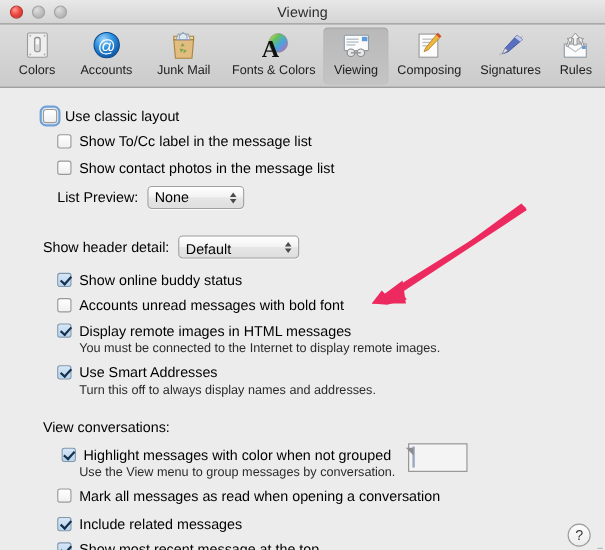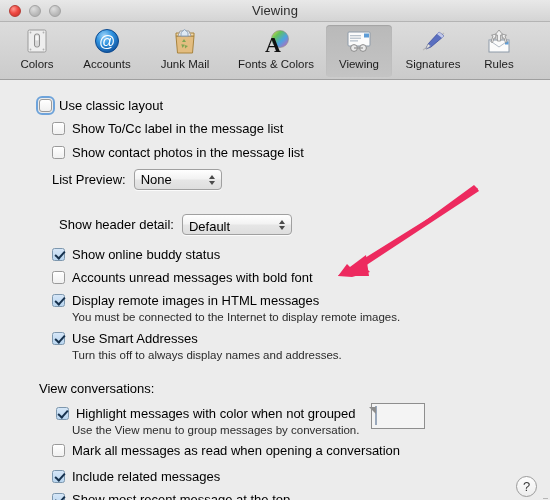--- a/index.html
+++ b/index.html
@@ -277,20 +277,35 @@
             <rect x="7" y="12.2" width="8" height="1.3"></rect>
           </g>
           <circle cx="11" cy="20" r="3.4" fill="#e9e9e9" stroke="#8a8a8a"></circle>
           <circle cx="20" cy="20" r="3.4" fill="#e9e9e9" stroke="#8a8a8a"></circle>
           <rect x="11" y="19.3" width="9" height="1.4" fill="#9a9a9a"></rect>
         </svg>
       </span>
       <span class="tb-label">Viewing</span>
     </div>
 
+    <div class="tb-item wide2">
+      <span class="tb-icon">
+        <svg width="32" height="28" viewBox="0 0 32 28">
+          <rect x="7" y="3" width="17" height="21" fill="#fcfcfc" stroke="#9a9a9a"></rect>
+          <g fill="#bfbfbf">
+            <rect x="10" y="7" width="10" height="1.2"></rect>
+            <rect x="10" y="10" width="10" height="1.2"></rect>
+            <rect x="10" y="13" width="7" height="1.2"></rect>
+          </g>
+          <path d="M24 2 L27 5 L15 17.5 L11.5 19 L13 15.5 Z" fill="#f0b63c" stroke="#a97c1e" stroke-width="0.7"></path>
+          <path d="M24 2 L27 5 L25.5 6.5 L22.5 3.5 Z" fill="#d64b3a"></path>
+        </svg>
+      </span>
+      <span class="tb-label">Composing</span>
+    </div>
 
     <div class="tb-item wide2">
       <span class="tb-icon">
         <svg width="32" height="28" viewBox="0 0 32 28">
           <path d="M6 22 C12 18, 18 14, 27 5" stroke="#b9b9b9" stroke-width="1.2" fill="none"></path>
           <path d="M22 4 L27 8 L14 19 L9 21 L11 16 Z" fill="#5a6fc0" stroke="#37479a" stroke-width="0.7"></path>
           <path d="M9 21 L11 16 L13.5 18 Z" fill="#e8e8e8" stroke="#9a9a9a" stroke-width="0.5"></path>
           <path d="M22 4 L27 8 L25 10 L20 6 Z" fill="#c3c9e8"></path>
         </svg>
       </span>
@@ -335,21 +350,21 @@
       <span class="lbl">List Preview:</span>
       <span class="popup" style="width:88px;">
         <span class="pval">None</span>
         <span class="stepper">
             <i class="up"></i>
             <i class="dn"></i>
           </span>
       </span>
     </div>
 
-    <div class="row" style="margin-left:59px; margin-top:24px; gap:8px;">
+    <div class="row" style="margin-left:39px; margin-top:24px; gap:8px;">
       <span class="lbl">Show header detail:</span>
       <span class="popup" style="width:110px;align-items:flex-end;">
         <span class="pval">Default</span>
         <span class="stepper">
             <i class="up"></i>
             <i class="dn"></i>
           </span>
       </span>
     </div>
 

